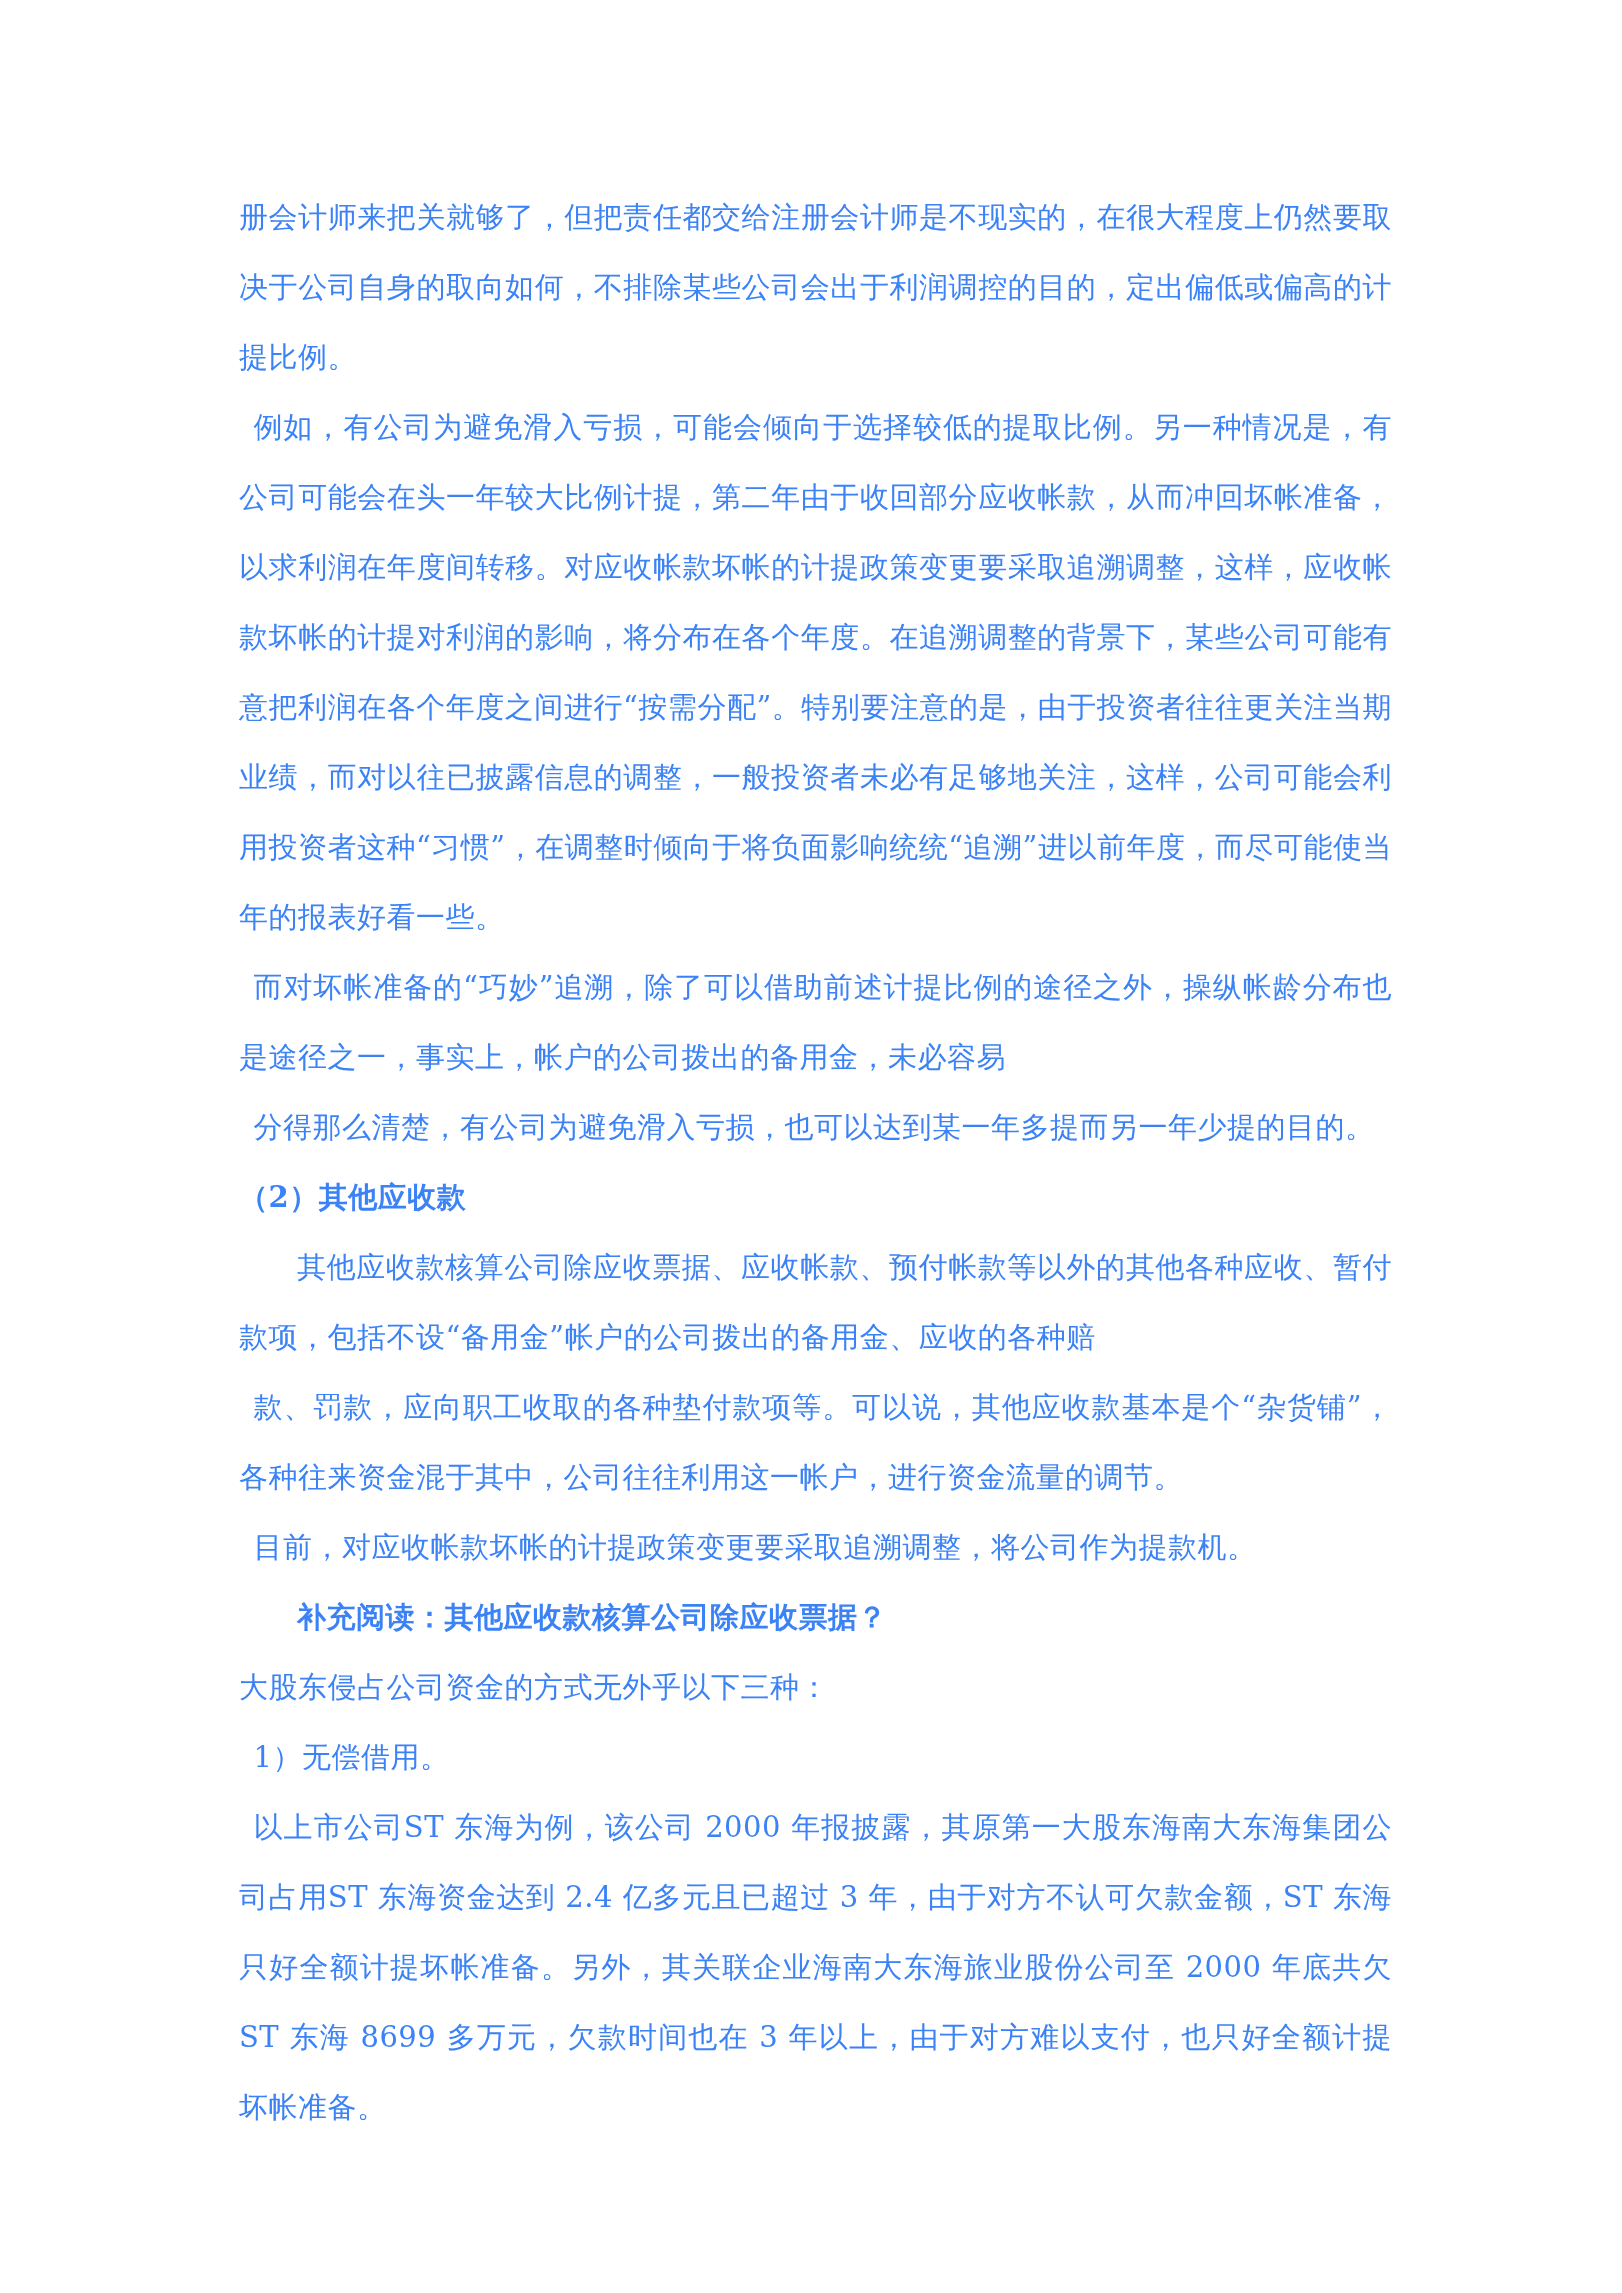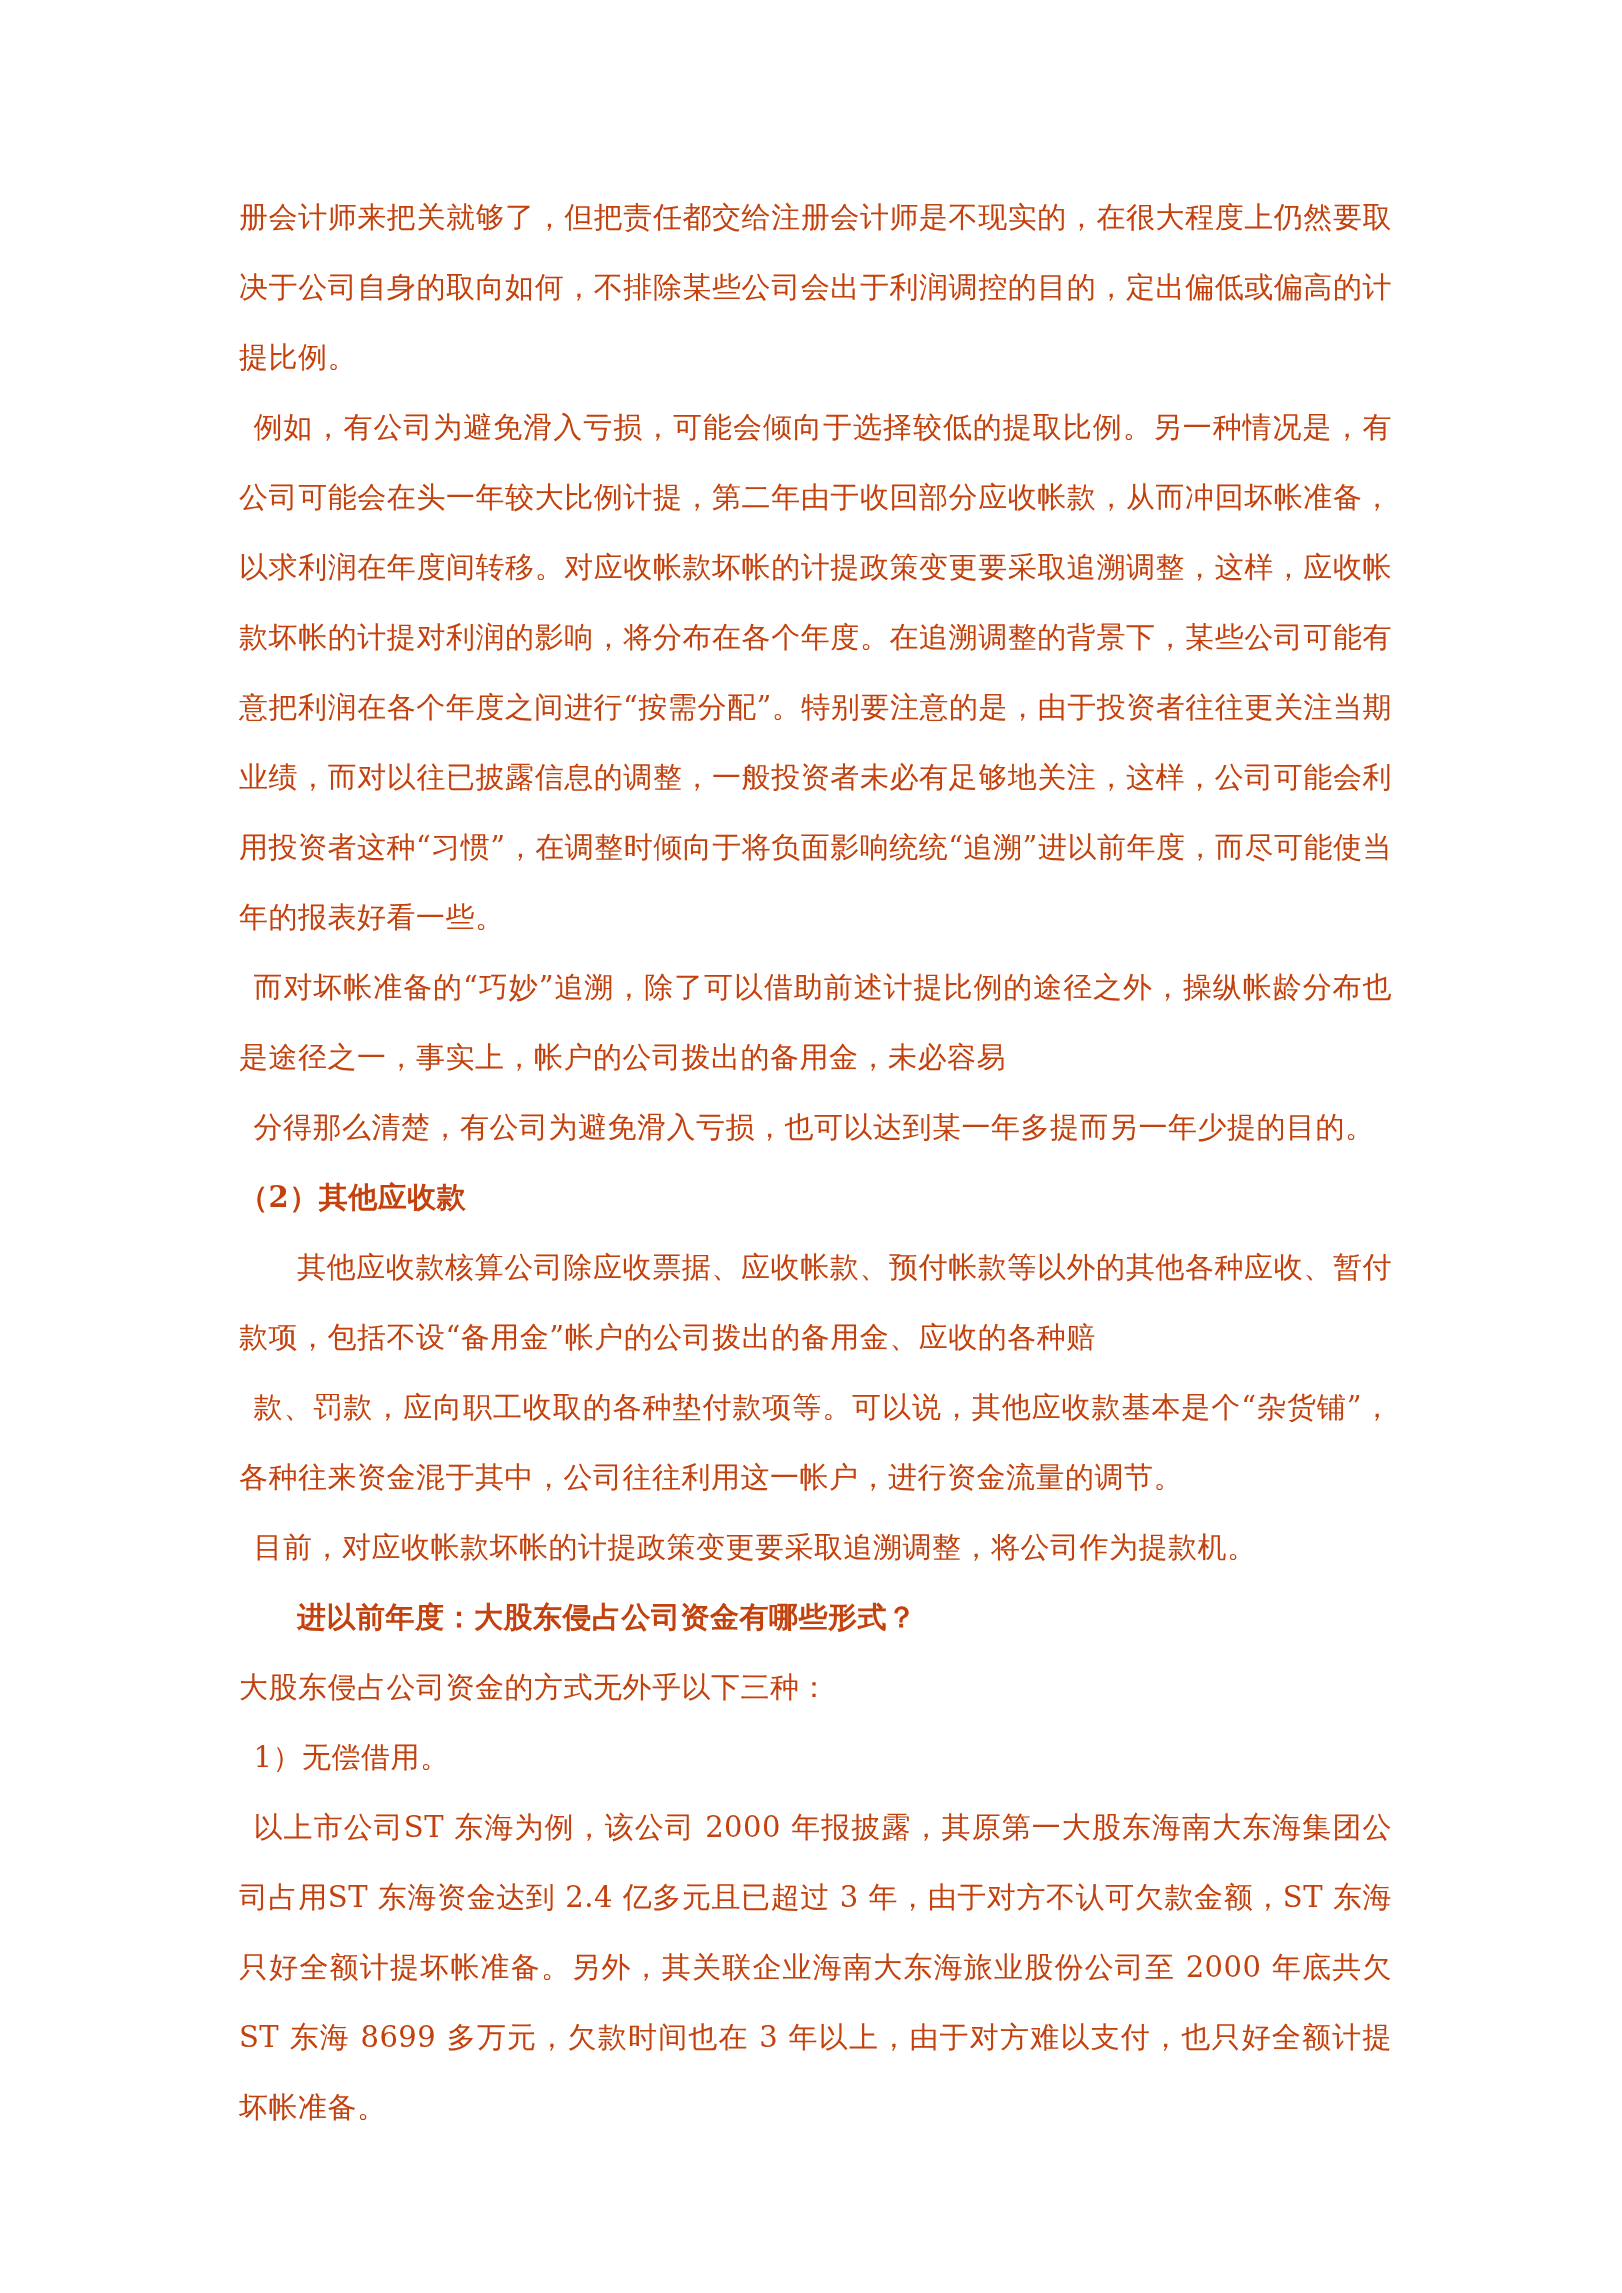--- a/index.html
+++ b/index.html
@@ -13,21 +13,21 @@
     height: 2294px;
     background: #ffffff;
     overflow: hidden;
     font-family: "DejaVu Serif", "Liberation Serif", serif;
   }
   .content {
     position: absolute;
     left: 239px;
     top: 182px;
     width: 1153px;
-    color: #c2410c;
+    color: #3b82f6;
     font-size: 29px;
     line-height: 70px;
     text-align: justify;
     text-justify: inter-ideograph;
     letter-spacing: 0.5px;
   }
   .content p {
     margin: 0;
     padding: 0;
   }
@@ -51,21 +51,21 @@
     <p class="p-space">分得那么清楚，有公司为避免滑入亏损，也可以达到某一年多提而另一年少提的目的。</p>
 
     <p class="p-normal p-bold">（2）其他应收款</p>
 
     <p class="p-indent2">其他应收款核算公司除应收票据、应收帐款、预付帐款等以外的其他各种应收、暂付款项，包括不设“备用金”帐户的公司拨出的备用金、应收的各种赔</p>
 
     <p class="p-space">款、罚款，应向职工收取的各种垫付款项等。可以说，其他应收款基本是个“杂货铺”，各种往来资金混于其中，公司往往利用这一帐户，进行资金流量的调节。</p>
 
     <p class="p-space">目前，对应收帐款坏帐的计提政策变更要采取追溯调整，将公司作为提款机。</p>
 
-    <p class="p-indent2 p-bold">进以前年度：大股东侵占公司资金有哪些形式？</p>
+    <p class="p-indent2 p-bold">补充阅读：其他应收款核算公司除应收票据？</p>
 
     <p class="p-normal">大股东侵占公司资金的方式无外乎以下三种：</p>
 
     <p class="p-space">1）无偿借用。</p>
 
     <p class="p-space">以上市公司ST 东海为例，该公司 2000 年报披露，其原第一大股东海南大东海集团公司占用ST 东海资金达到 2.4 亿多元且已超过 3 年，由于对方不认可欠款金额，ST 东海只好全额计提坏帐准备。另外，其关联企业海南大东海旅业股份公司至 2000 年底共欠 ST 东海 8699 多万元，欠款时间也在 3 年以上，由于对方难以支付，也只好全额计提坏帐准备。</p>
 
 
   </div>
 </div>

